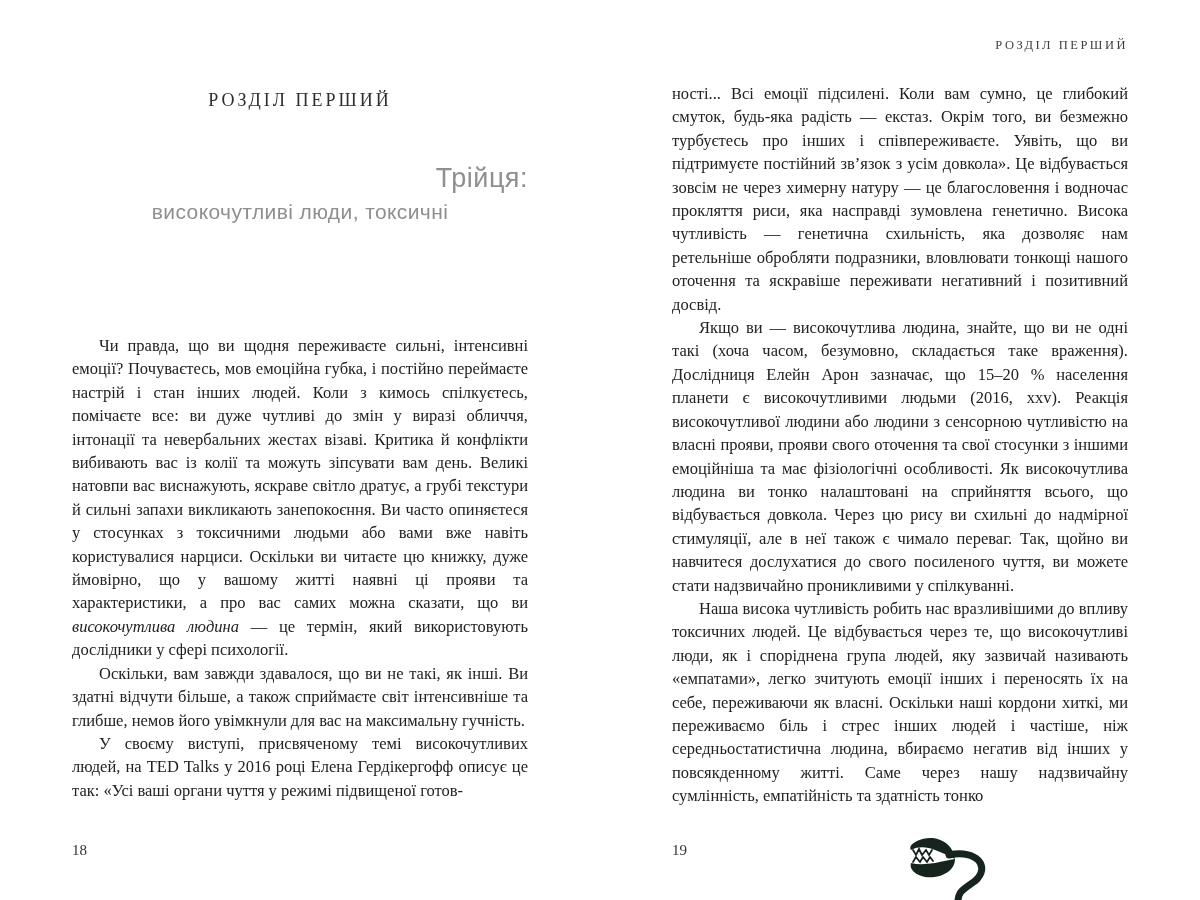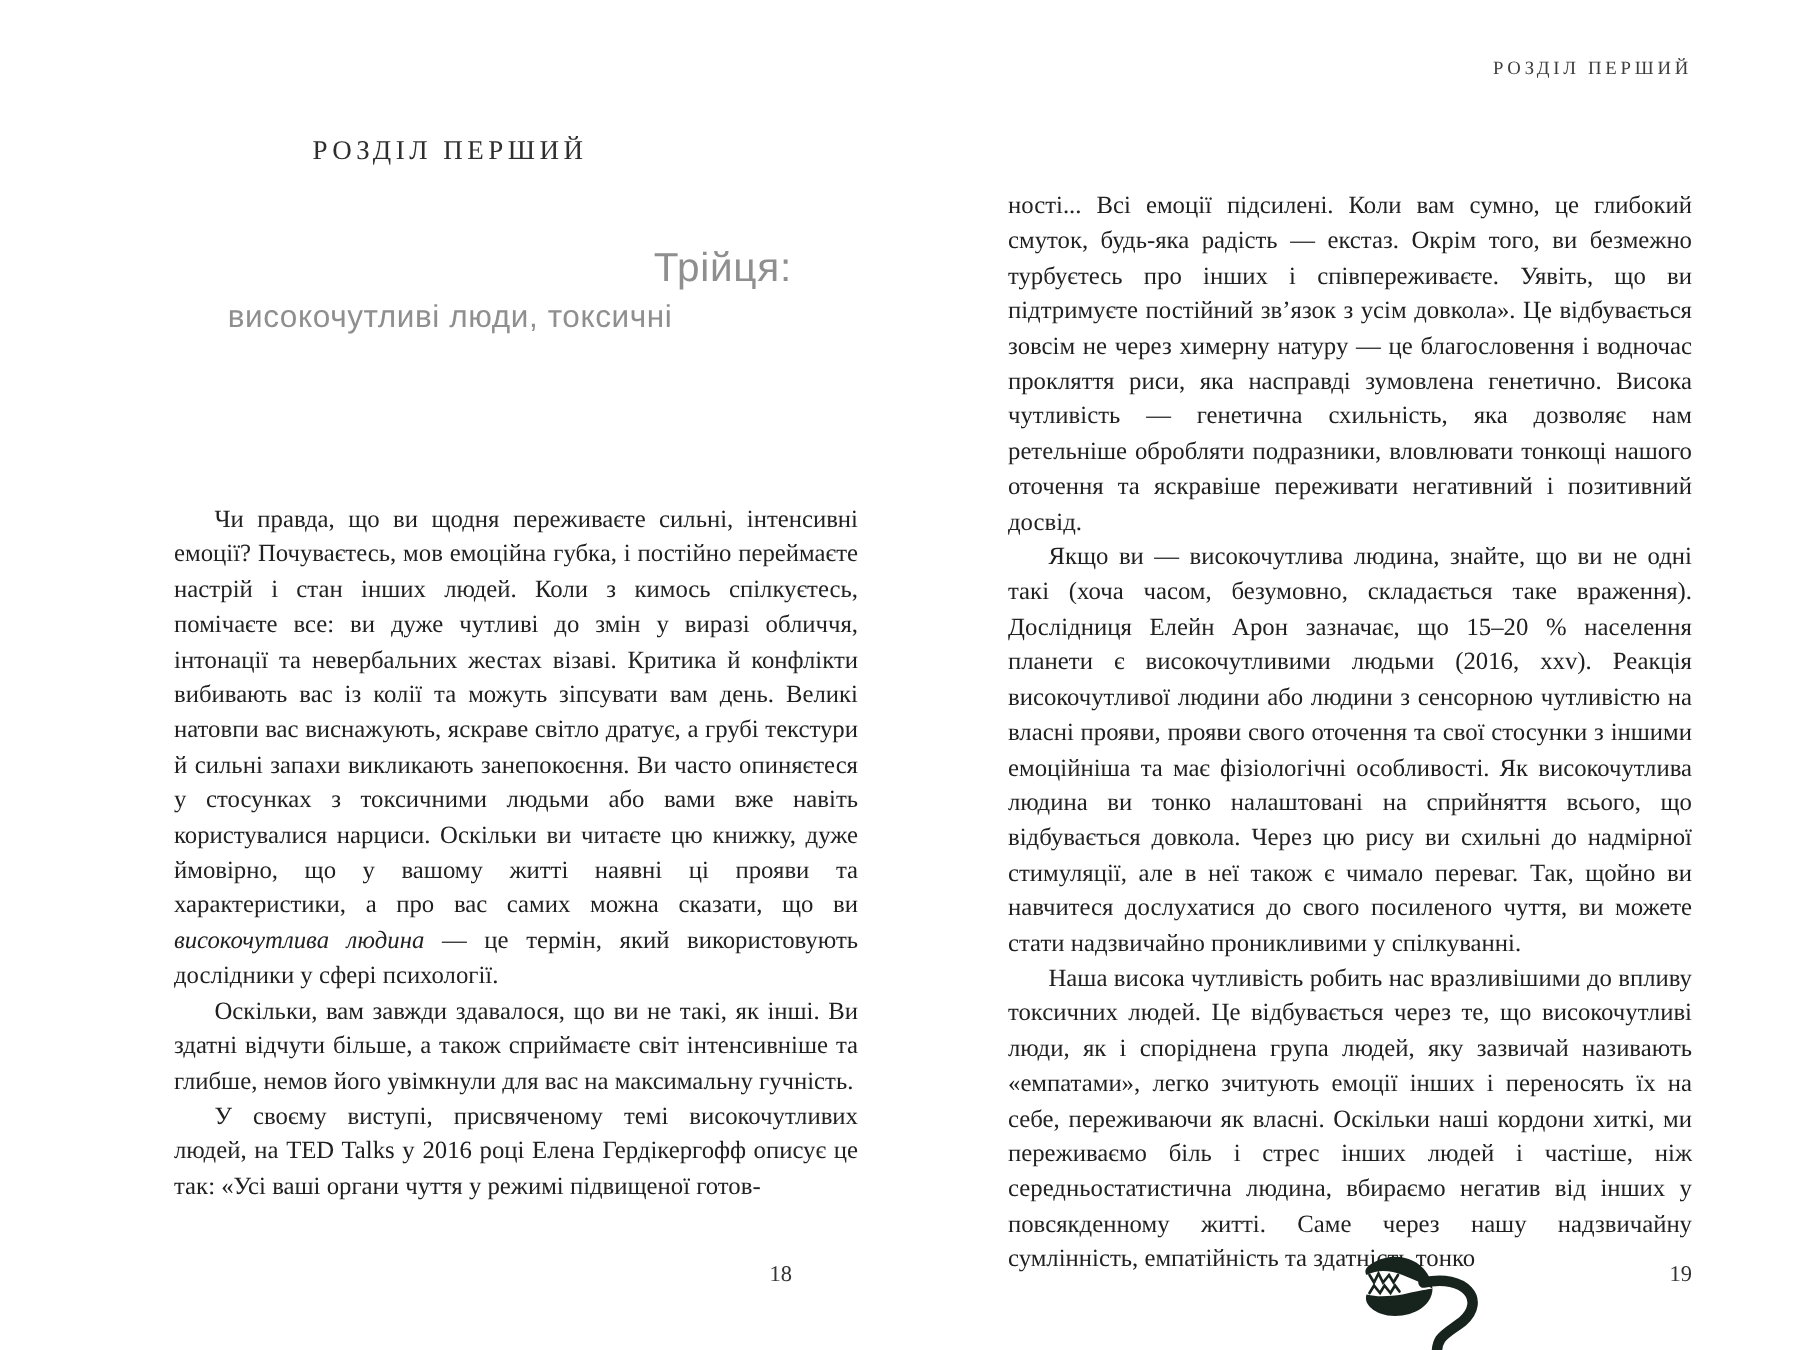--- a/index.html
+++ b/index.html
@@ -67,34 +67,34 @@
   }
   .body-text {
     position: absolute;
     left: 0;
     width: 456px;
     font-size: 16.5px;
     line-height: 23.4px;
     text-align: justify;
     color: #212121;
   }
-  .body-text.left-body  { top: 334px; margin-left: 44px; }
+  .body-text.left-body  { top: 334px; }
   .body-text.right-body { top: 82px; }
   .body-text p {
     margin: 0;
     text-indent: 27px;
   }
-  .body-text p.no-indent { text-indent: 0; margin-top: 43px; }
+  .body-text p.no-indent { text-indent: 0; }
   .italic { font-style: italic; }
   .page-number {
     position: absolute;
     top: 842px;
     left: 0;
     width: 100%;
-    text-align: right;
+    text-align: left;
     font-size: 15px;
     color: #333333;
   }
   .flytrap {
     position: absolute;
     left: 905px;
     top: 833px;
     width: 92px;
     height: 70px;
   }

